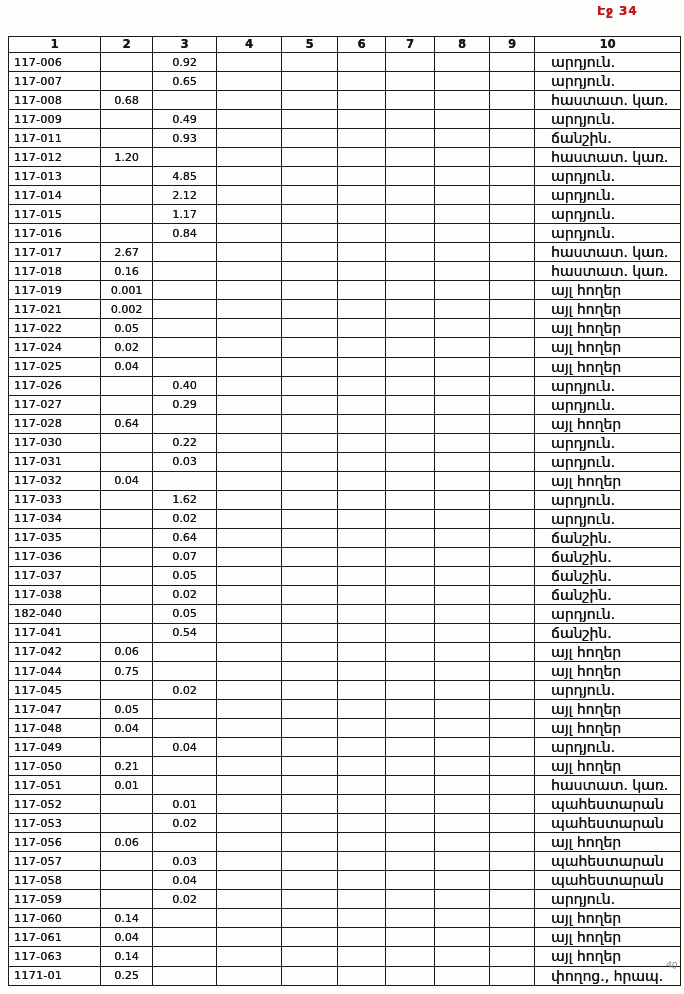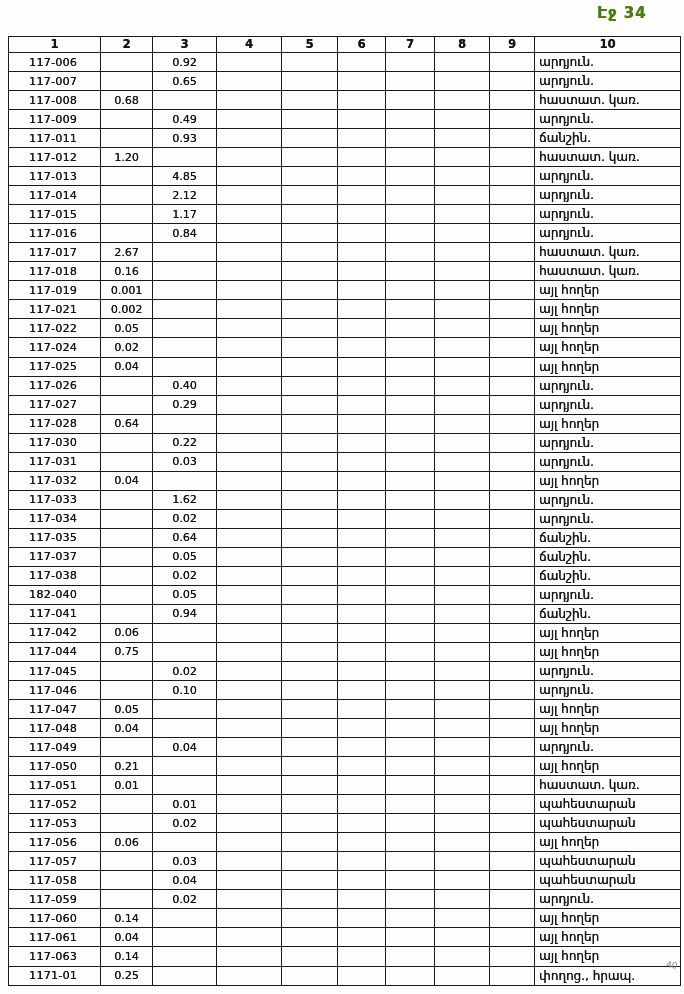--- a/index.html
+++ b/index.html
@@ -13,24 +13,24 @@
     height: 994px;
     background: #fdfdfc;
     font-family: "DejaVu Sans", sans-serif;
     color: #161616;
     overflow: hidden;
   }
   .page-label {
     position: absolute;
     top: 4px;
     left: 597px;
-    font-size: 15px;
+    font-size: 12px;
     font-weight: bold;
     letter-spacing: 1px;
-    color: #4d7c0f;
+    color: #b91c1c;
     text-shadow: 0.4px 0 0 currentColor;
   }
   table.doc-table {
     position: absolute;
     left: 8px;
     top: 36px;
     width: 672px;
     height: 950px;
     border-collapse: collapse;
     table-layout: fixed;
@@ -47,31 +47,31 @@
     text-shadow: 0.35px 0 0 currentColor; 
   }
   .doc-table th {
     height: 15px;
     font-weight: bold;
     text-align: center;
     font-size: 11.5px;
   }
   .doc-table td.c0 {
     text-align: left;
-    padding-left: 20px;
+    padding-left: 5px;
     letter-spacing: 0.3px;
   }
   .doc-table td.c1,
   .doc-table td.c2 {
     text-align: center;
   }
   .doc-table td.c9 {
     text-align: left;
-    padding-left: 4px;
-    font-size: 12px;
+    padding-left: 16px;
+    font-size: 14px;
   }
   .corner-mark {
     position: absolute;
     left: 666px;
     top: 960px;
     font-size: 9px;
     color: #8a8a8a;
     transform: rotate(8deg);
   }
 </style>
@@ -416,20 +416,32 @@
           <td class="c2">0.64</td>
           <td class="c3"></td>
           <td class="c4"></td>
           <td class="c5"></td>
           <td class="c6"></td>
           <td class="c7"></td>
           <td class="c8"></td>
           <td class="c9">ճանշին.</td>
         </tr>
         <tr>
+          <td class="c0">117-036</td>
+          <td class="c1"></td>
+          <td class="c2">0.07</td>
+          <td class="c3"></td>
+          <td class="c4"></td>
+          <td class="c5"></td>
+          <td class="c6"></td>
+          <td class="c7"></td>
+          <td class="c8"></td>
+          <td class="c9">ճանշին.</td>
+        </tr>
+        <tr>
           <td class="c0">117-037</td>
           <td class="c1"></td>
           <td class="c2">0.05</td>
           <td class="c3"></td>
           <td class="c4"></td>
           <td class="c5"></td>
           <td class="c6"></td>
           <td class="c7"></td>
           <td class="c8"></td>
           <td class="c9">ճանշին.</td>
@@ -454,21 +466,21 @@
           <td class="c4"></td>
           <td class="c5"></td>
           <td class="c6"></td>
           <td class="c7"></td>
           <td class="c8"></td>
           <td class="c9">արդյուն.</td>
         </tr>
         <tr>
           <td class="c0">117-041</td>
           <td class="c1"></td>
-          <td class="c2">0.94</td>
+          <td class="c2">0.54</td>
           <td class="c3"></td>
           <td class="c4"></td>
           <td class="c5"></td>
           <td class="c6"></td>
           <td class="c7"></td>
           <td class="c8"></td>
           <td class="c9">ճանշին.</td>
         </tr>
         <tr>
           <td class="c0">117-042</td>
@@ -491,32 +503,20 @@
           <td class="c5"></td>
           <td class="c6"></td>
           <td class="c7"></td>
           <td class="c8"></td>
           <td class="c9">այլ հողեր</td>
         </tr>
         <tr>
           <td class="c0">117-045</td>
           <td class="c1"></td>
           <td class="c2">0.02</td>
-          <td class="c3"></td>
-          <td class="c4"></td>
-          <td class="c5"></td>
-          <td class="c6"></td>
-          <td class="c7"></td>
-          <td class="c8"></td>
-          <td class="c9">արդյուն.</td>
-        </tr>
-        <tr>
-          <td class="c0">117-046</td>
-          <td class="c1"></td>
-          <td class="c2">0.10</td>
           <td class="c3"></td>
           <td class="c4"></td>
           <td class="c5"></td>
           <td class="c6"></td>
           <td class="c7"></td>
           <td class="c8"></td>
           <td class="c9">արդյուն.</td>
         </tr>
         <tr>
           <td class="c0">117-047</td>

